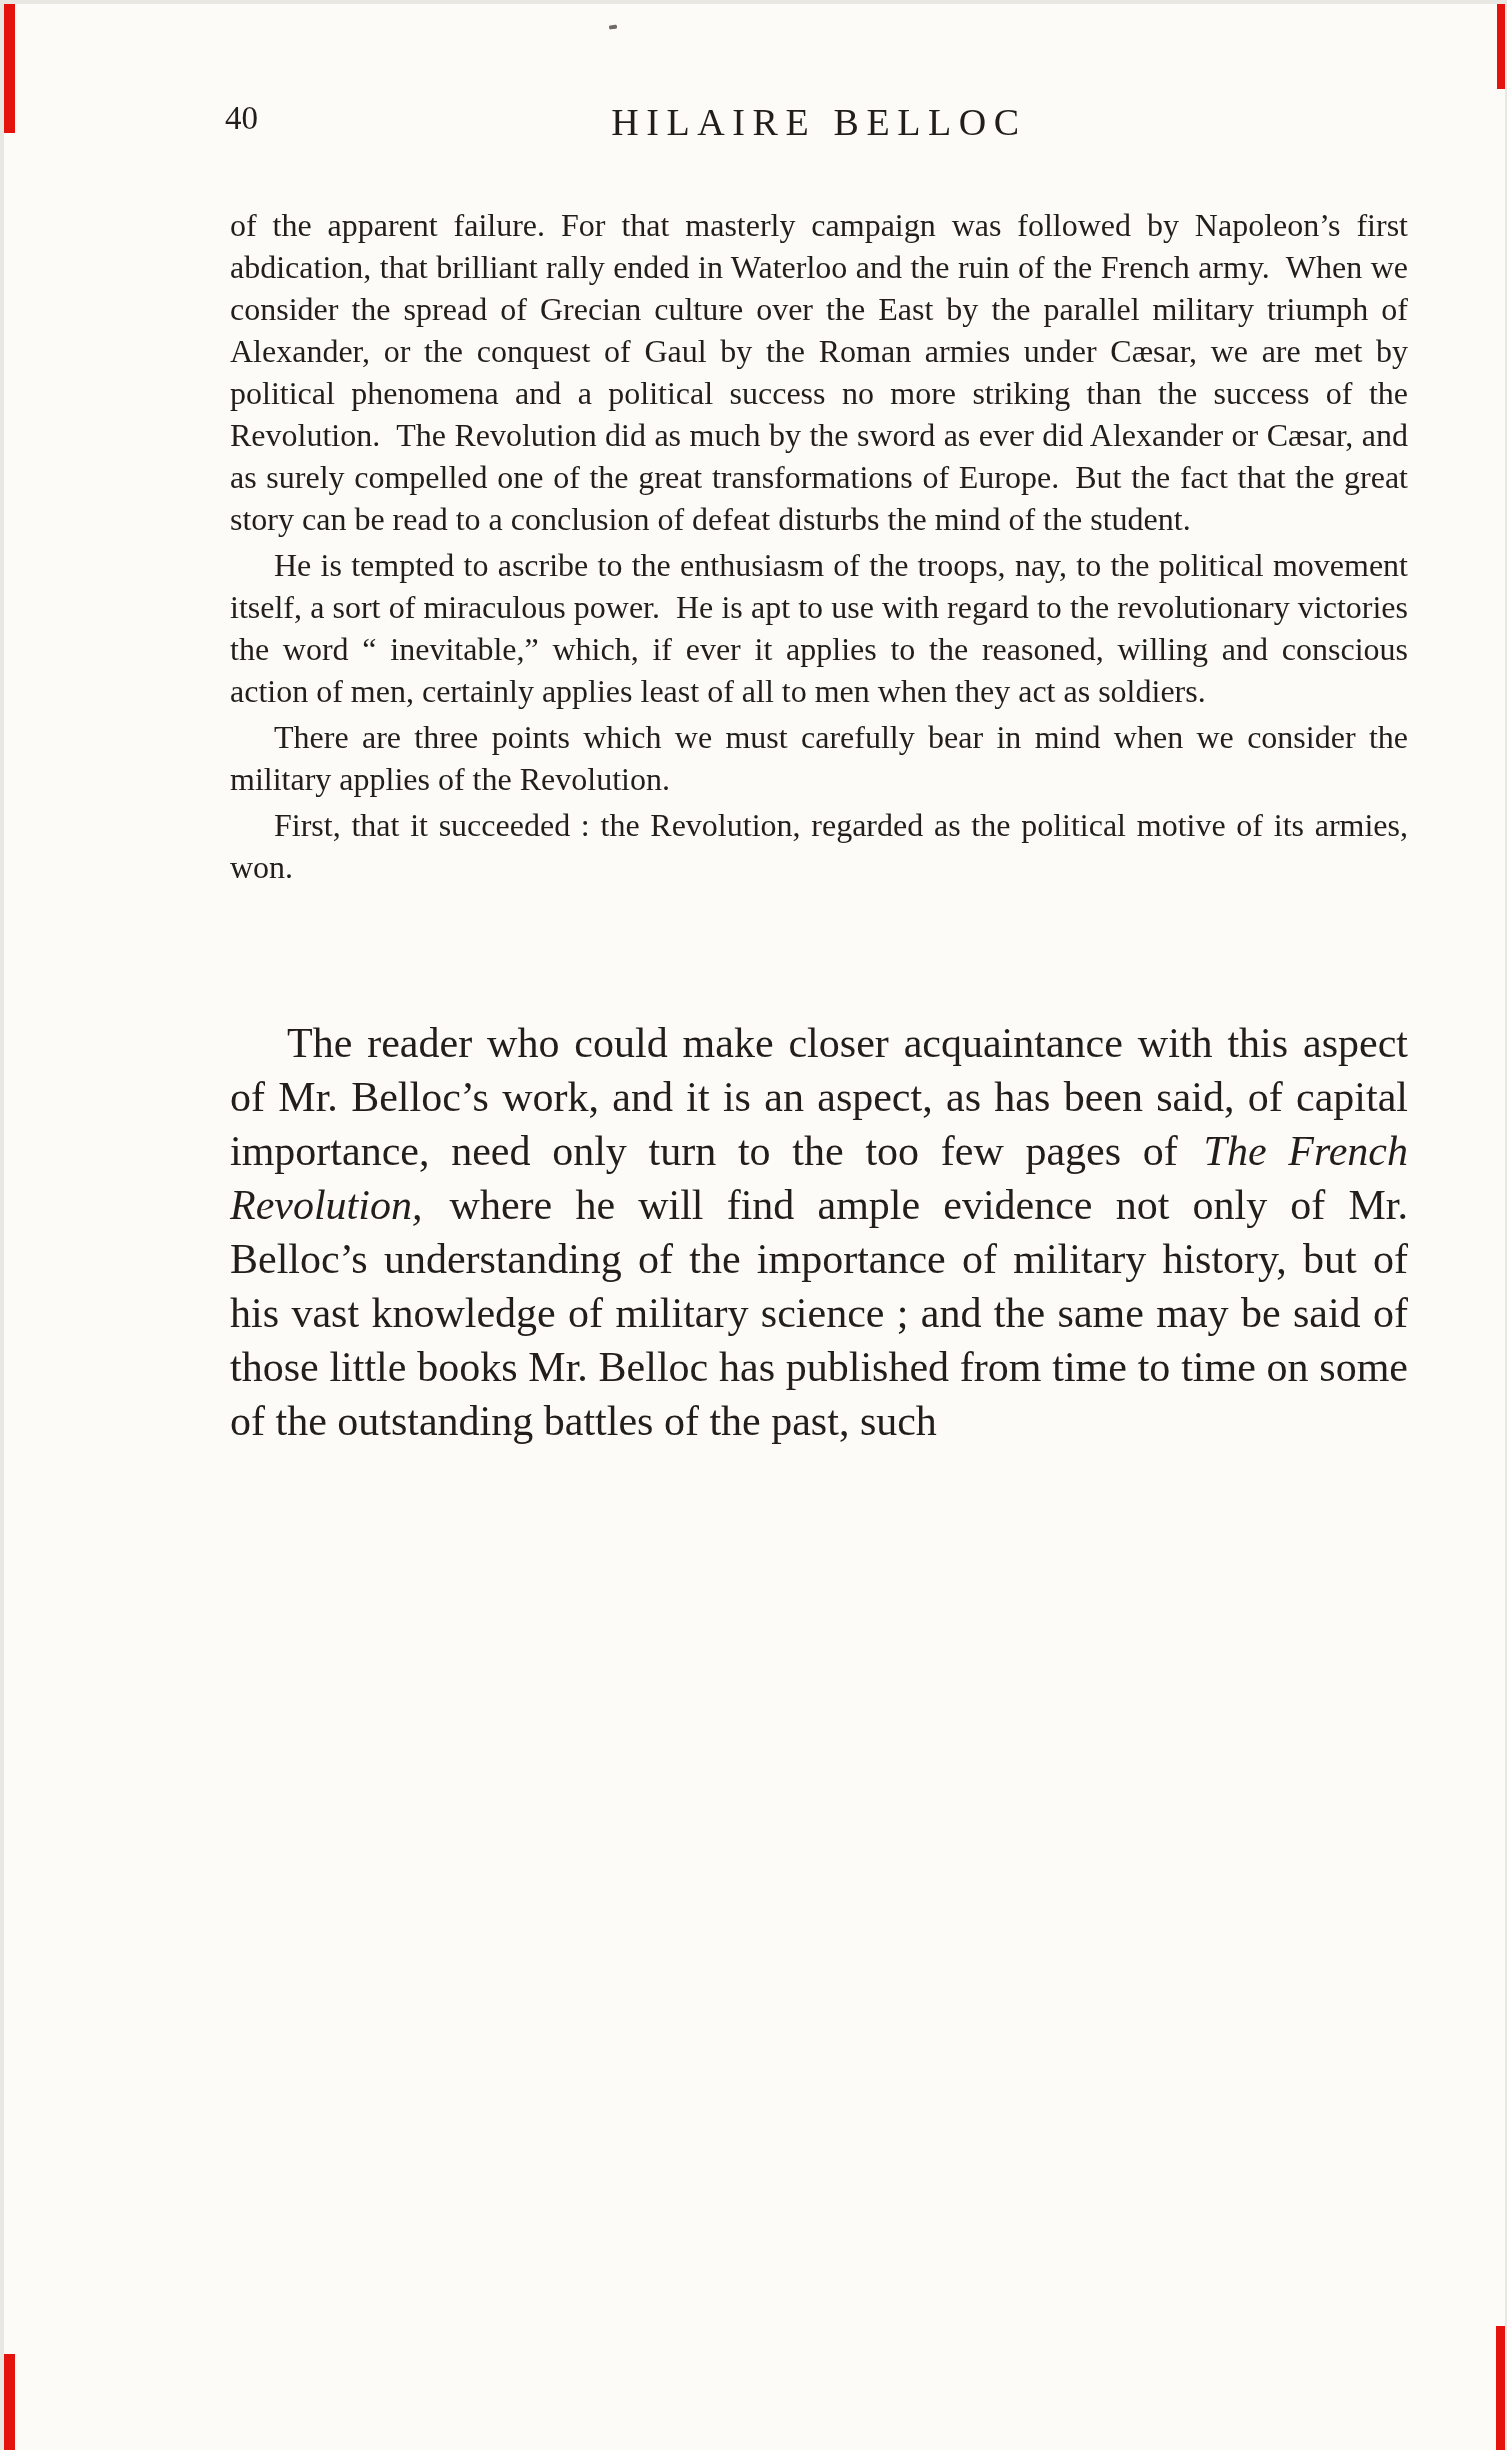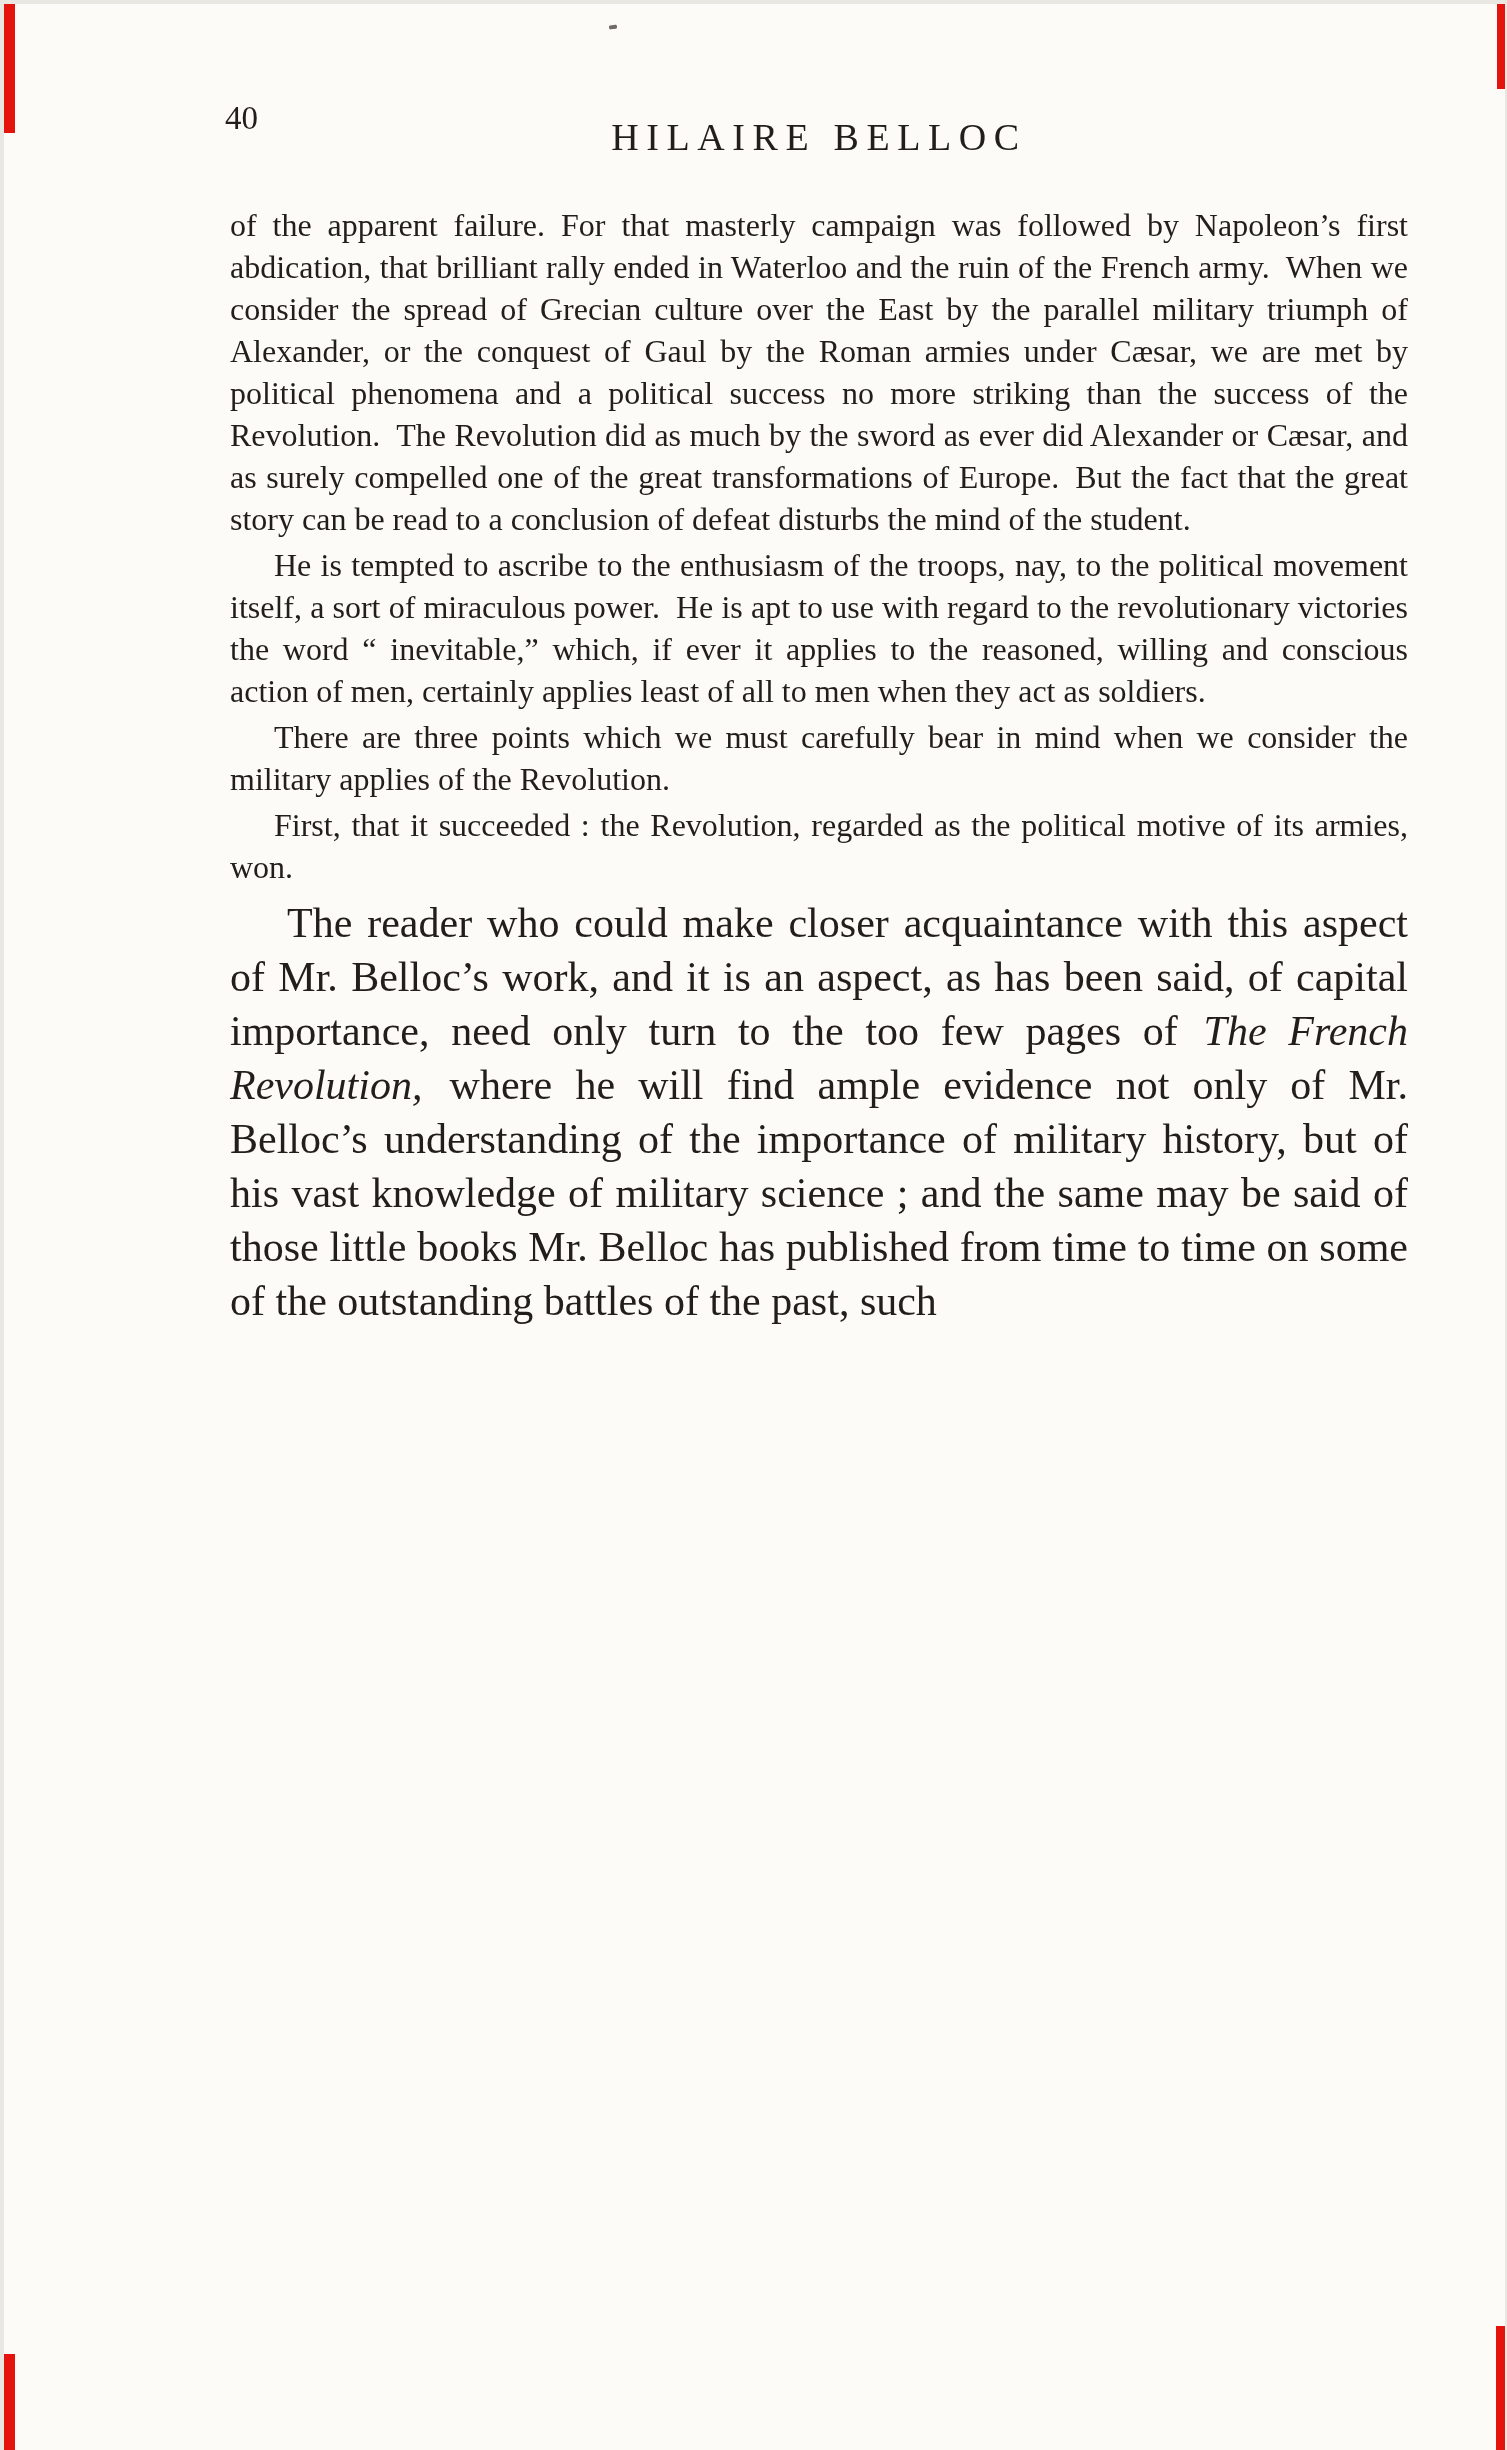--- a/index.html
+++ b/index.html
@@ -32,31 +32,31 @@
   .header-row { position: relative; height: 55px; }
   .page-number {
     position: absolute; left: -3px; top: 9px;
     font-size: 33px; line-height: 1;
   }
   .running-title {
     text-align: center;
     font-size: 38px; line-height: 55px;
     letter-spacing: 7.6px;
     white-space: nowrap;
-    margin-top: 15px;
   }
   .quote {
     margin-top: 54px;
     font-size: 32px;
     line-height: 42px;
     text-align: justify;
   }
   .quote p { text-indent: 44px; }
   .quote p.no-indent { text-indent: 0; }
   .closing {
+    margin-top: 120px;
     font-size: 42px;
     line-height: 54px;
     text-align: justify;
   }
   .closing .para { text-indent: 55px; }
   .closing em { font-style: italic; }
 </style>
 </head>
 <body>
 

